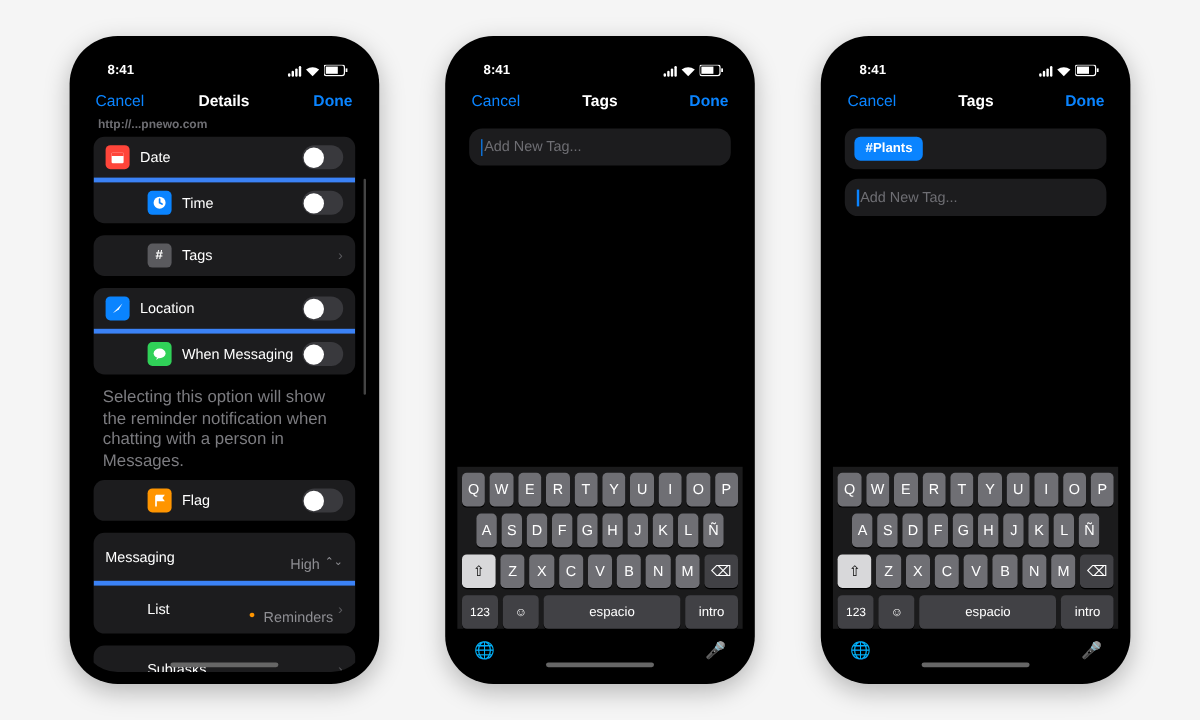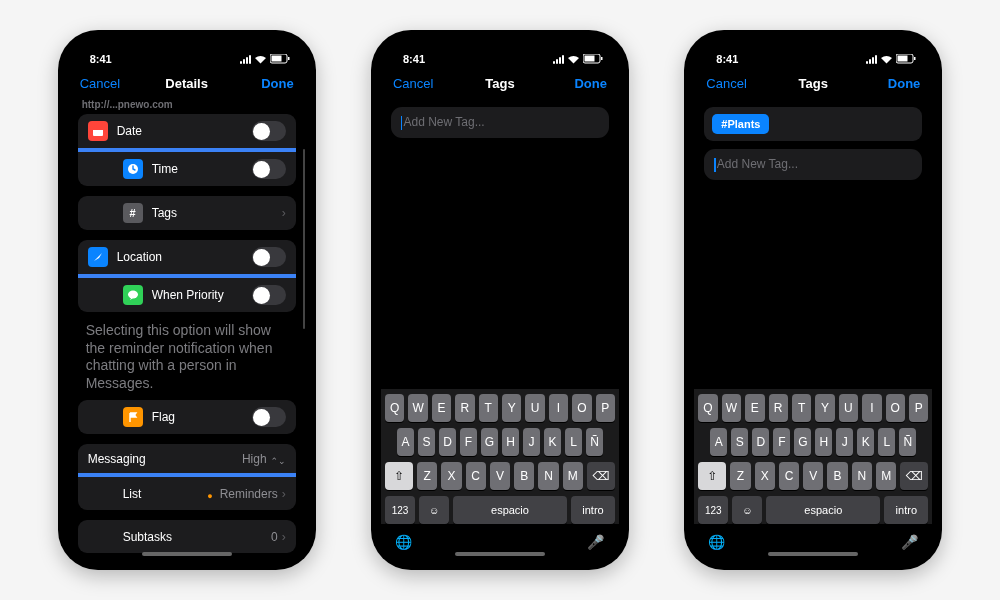--- a/index.html
+++ b/index.html
@@ -71,21 +71,21 @@
     display:flex; align-items:center; padding:7px 10px;
     border-bottom:4px solid #3b82f6; font-size:12px; min-height:33px;
   }
   .row:last-child { border-bottom:none;padding-left:45px; }
   .icon {
     width:20px; height:20px; border-radius:4px;
     display:flex; align-items:center; justify-content:center;
     margin-right:9px; flex-shrink:0; font-size:11px;
   }
   .label { flex:1; color:#fff; }
-  .val { color:#8e8e93; font-size:12px; display:flex; align-items:flex-end; gap:4px;}
+  .val { color:#8e8e93; font-size:12px; display:flex; align-items:flex-start; gap:4px;margin-top:12px;}
   .chev { color:#5a5a5e; font-size:12px; margin-left:4px;}
   .toggle {
     width:34px; height:20px; background:#39393d; border-radius:10px;
     position:relative; flex-shrink:0;
   }
   .toggle::after{
     content:""; position:absolute; width:17px; height:17px;
     background:#fff; border-radius:50%; top:1.5px; left:1.5px;
   }
   .footnote { color:#7c7c80; font-size:14px; padding:0 18px 8px; line-height:1.25; }
@@ -205,21 +205,21 @@
           <span class="label">Location</span>
           <span class="toggle"></span>
         </div>
         <div class="row">
           <span class="icon" style="background:#30d158">
             <svg width="12" height="12">
                 <ellipse cx="6" cy="5.5" rx="5" ry="4" fill="#fff"></ellipse>
                 <path d="M4 9 L3 11 L6 9Z" fill="#fff"></path>
               </svg>
           </span>
-          <span class="label">When Priority</span>
+          <span class="label">When Messaging</span>
           <span class="toggle"></span>
         </div>
       </div>
       <div class="footnote">Selecting this option will show the reminder notification when chatting with a person in Messages.</div>
 
       <div class="group">
         <div class="row">
           <span class="icon" style="background:#ff9500">
             <svg width="12" height="12">
                 <path d="M3 2v9M3 2h6l-1.5 2L9 6H3" stroke="#fff" stroke-width="1.4" fill="#fff"></path>

